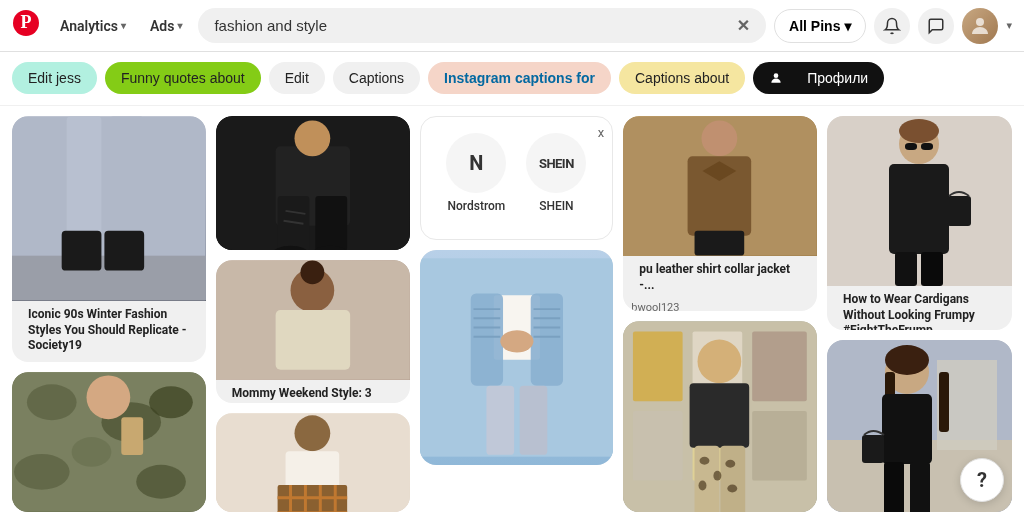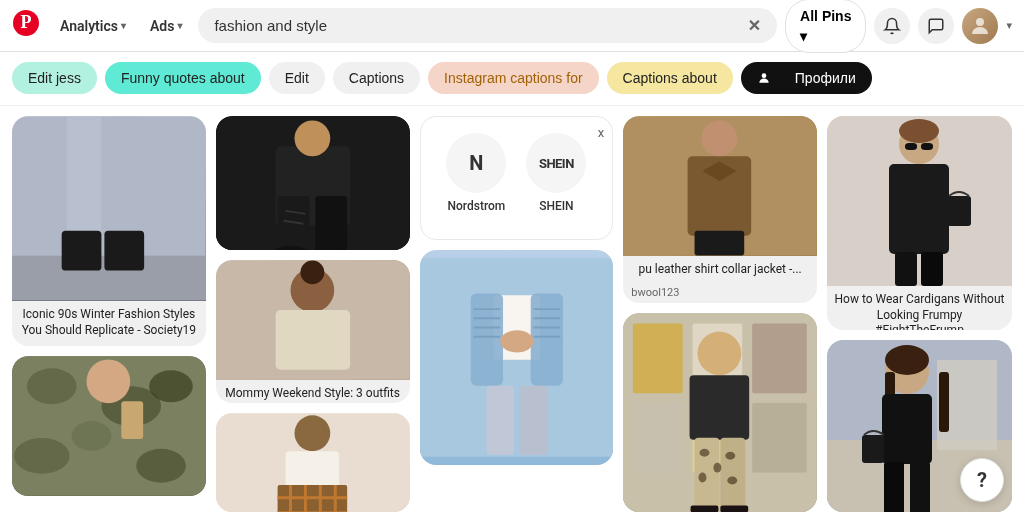--- a/index.html
+++ b/index.html
@@ -54,31 +54,30 @@
     }
     .search-clear {
       cursor: pointer;
       color: #666;
       font-size: 16px;
       font-weight: bold;
     }
 
     .all-pins-btn {
       display: flex;
-      align-items: flex-start;
+      align-items: center;
       gap: 4px;
       padding: 8px 14px;
       border: 1px solid #e0e0e0;
       border-radius: 24px;
       font-size: 14px;
       font-weight: 600;
       cursor: pointer;
       background: #fff;
       white-space: nowrap;
-      flex-direction: column;
     }
 
     .header-icons {
       display: flex;
       align-items: center;
       gap: 8px;
     }
     .icon-btn {
       width: 36px;
       height: 36px;
@@ -119,23 +118,23 @@
     .chip {
       padding: 8px 16px;
       border-radius: 24px;
       font-size: 14px;
       font-weight: 500;
       cursor: pointer;
       white-space: nowrap;
       border: none;
     }
     .chip-mint { background: #b2f0e0; color: #222; }
-    .chip-lightblue { background: #5eead4; color: #222; }
+    .chip-lightblue { background: #84cc16; color: #222; }
     .chip-white { background: #f0f0f0; color: #222; }
-    .chip-peach { background: #f5d5c8; color: #a16207; }
+    .chip-peach { background: #f5d5c8; color: #0369a1; font-weight: bold; }
     .chip-yellow { background: #f5e6a0; color: #222; }
     .chip-black { background: #111; color: #fff; display: flex; align-items: center; gap: 24px; }
 
     
     .main-content {
       display: flex;
       gap: 10px;
       padding: 10px 12px;
       height: calc(522px - 52px - 54px);
       overflow: hidden;
@@ -150,25 +149,24 @@
     }
 
     .pin-card {
       background: #f0f0f0;
       border-radius: 16px;
       overflow: hidden;
       position: relative;
     }
     .pin-caption {
       font-size: 12px;
-      font-weight: 400;
+      font-weight: 700;
       color: #222;
-      padding: 6px 4px 8px;
+      padding: 6px 16px 8px;
       line-height: 1.3;
-      text-align: center;
     }
     .pin-meta {
       font-size: 11px;
       color: #666;
       padding: 0 8px 6px;
     }
 
     
     .brand-card {
       background: #fff;

